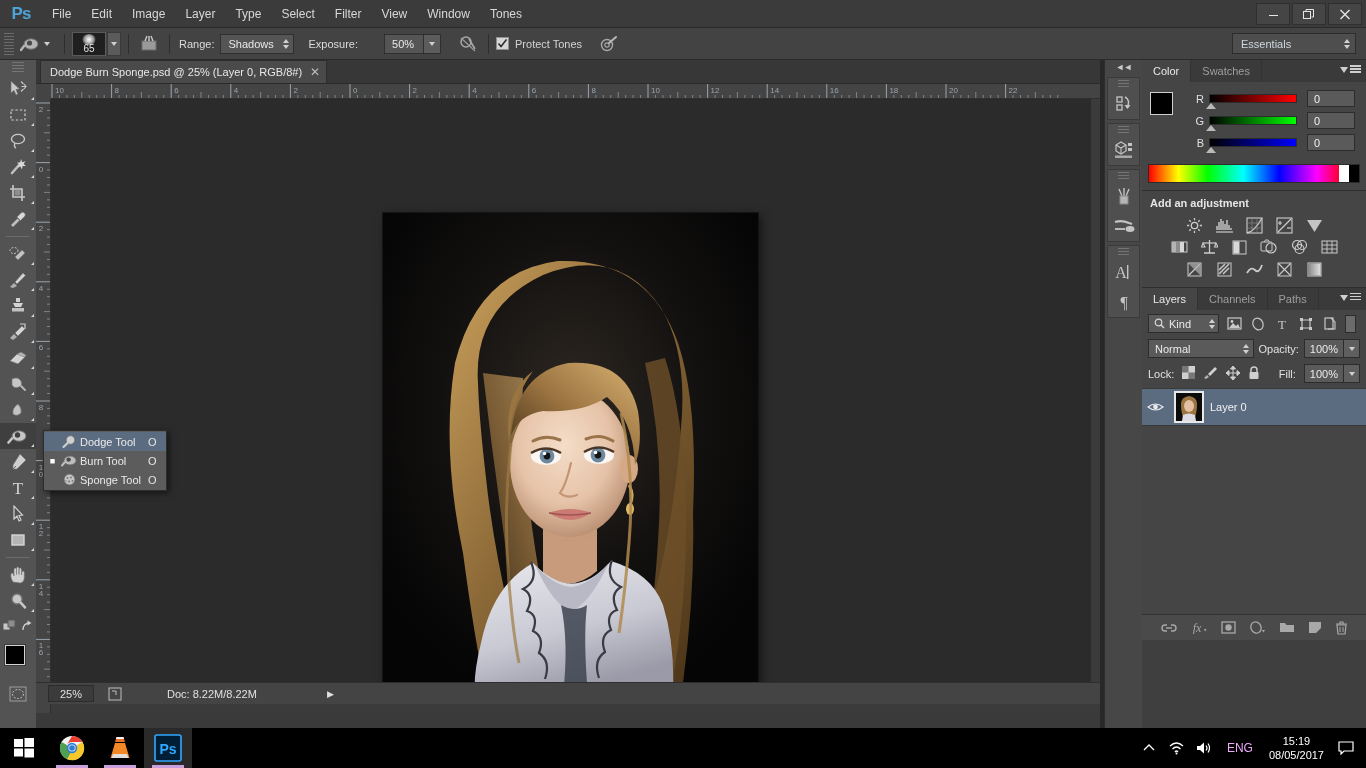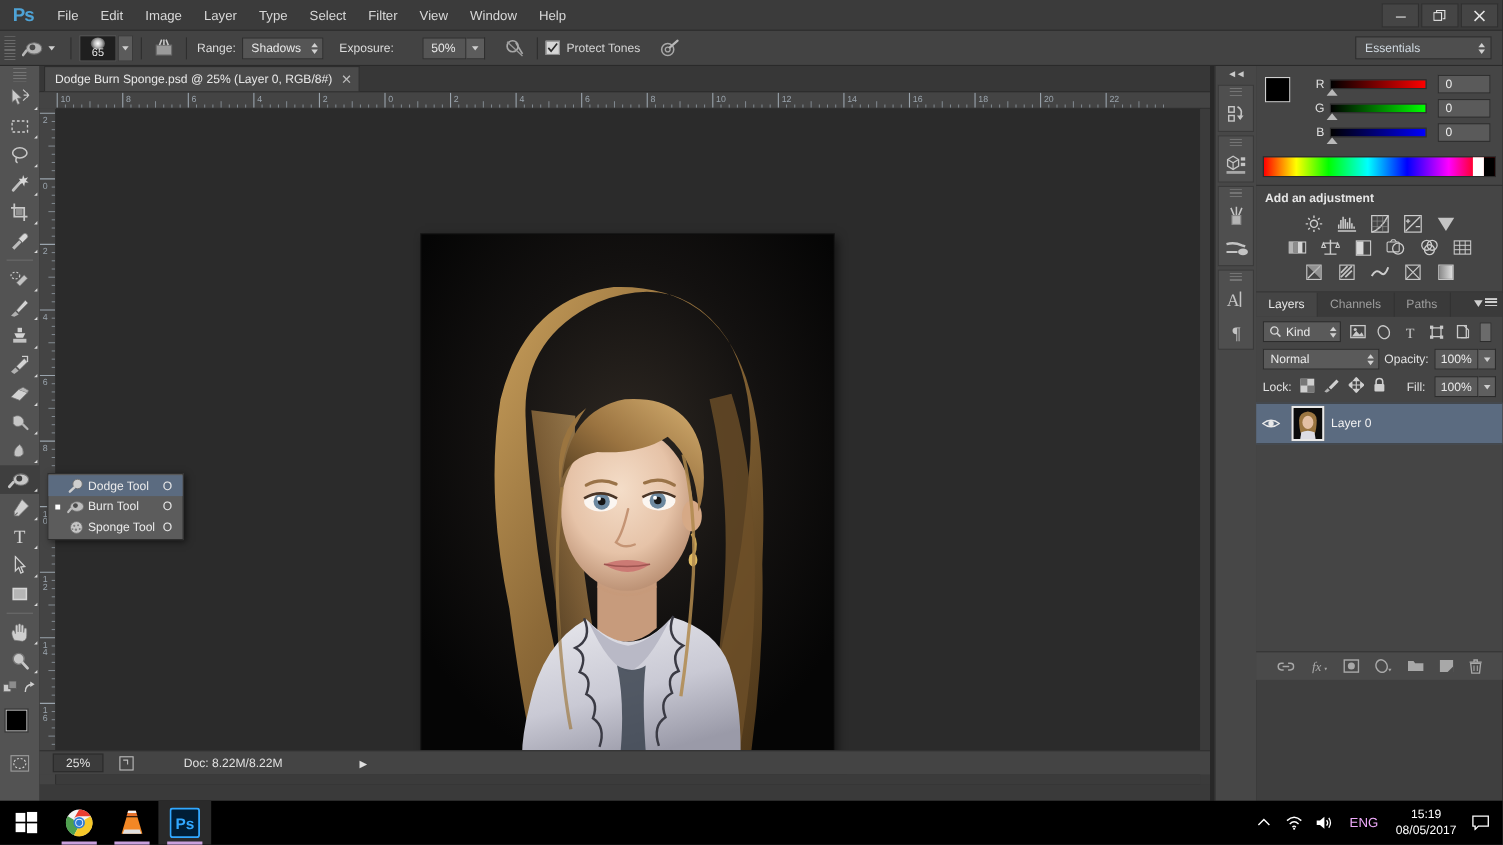--- a/index.html
+++ b/index.html
@@ -403,21 +403,21 @@
     <div class="menu">
       <div class="menu-item">File</div>
       <div class="menu-item">Edit</div>
       <div class="menu-item">Image</div>
       <div class="menu-item">Layer</div>
       <div class="menu-item">Type</div>
       <div class="menu-item">Select</div>
       <div class="menu-item">Filter</div>
       <div class="menu-item">View</div>
       <div class="menu-item">Window</div>
-      <div class="menu-item">Help</div>
+      <div class="menu-item">Tones</div>
     </div>
     <div class="win-buttons">
       <div class="win-btn">
         <svg width="11" height="11" viewBox="0 0 11 11">
             <rect x="1" y="6" width="9" height="1" fill="#e6e6e6"></rect>
           </svg>
       </div>
       <div class="win-btn">
         <svg width="12" height="11" viewBox="0 0 12 11">
             <rect x="0.5" y="2.5" width="7" height="7" fill="none" stroke="#e6e6e6"></rect>
@@ -1151,20 +1151,30 @@
         <svg width="20" height="20" viewBox="0 0 20 20">
           <text x="10" y="16" font-family="Liberation Serif, serif" font-size="16" fill="#c4c4c4" text-anchor="middle">¶</text>
         </svg>
       </div>
     </div>
   </div>
 
   <div class="panels">
 
     <div class="panel">
+      <div class="panel-tabs">
+        <div class="ptab active">Color</div>
+        <div class="ptab">Swatches</div>
+        <div class="pmenu">
+          <svg width="8" height="8" viewBox="0 0 8 8">
+              <path d="M0 1 L8 1 L4 7 Z" fill="#cfcfcf"></path>
+            </svg>
+          <span class="bars"></span>
+        </div>
+      </div>
       <div class="color-body">
         <div class="cb-swatch">
           <div class="cb-bg"></div>
           <div class="cb-fg"></div>
         </div>
         <div>
           <div class="slider-row">
             <span class="sl-label">R</span>
             <span class="sl-track" style="background:linear-gradient(to right,#000,#ff0000);">
               <span class="sl-thumb"></span>

